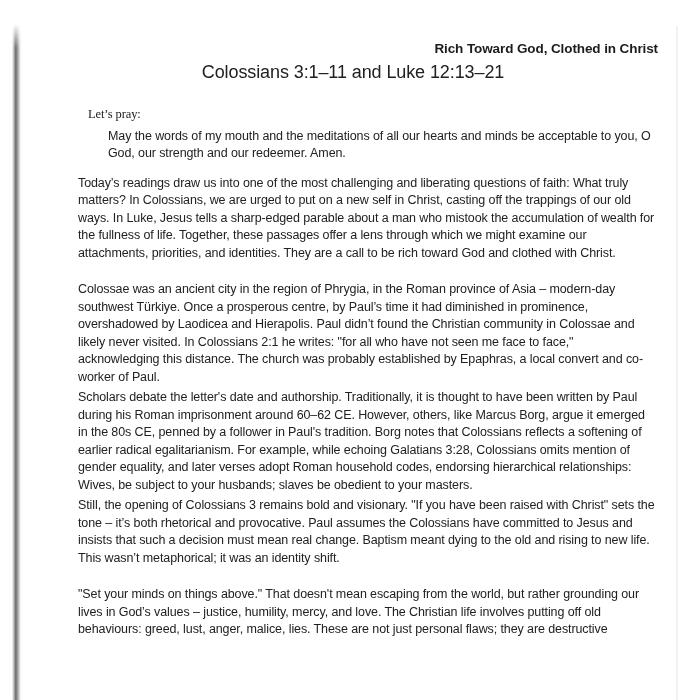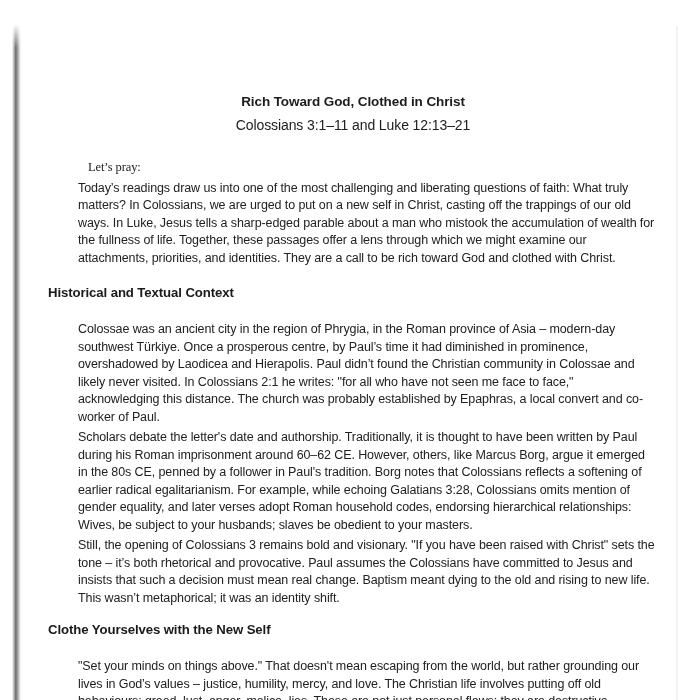--- a/index.html
+++ b/index.html
@@ -44,47 +44,47 @@
   .content {
     position: absolute;
     left: 48px;
     top: 0;
     width: 610px;
     font-size: 12.5px;
     line-height: 17.5px;
     letter-spacing: -0.1px;
   }
   .doc-title {
-    margin: 92px 0 0 0;
+    margin: 39px 0 0 0;
     font-size: 13.5px;
     line-height: 19px;
     font-weight: 700;
-    text-align: center;
+    text-align: right;
     color: #1c1c1c;
   }
   .doc-subtitle {
     margin: 5px 0 0 0;
-    font-size: 14px;
+    font-size: 18px;
     line-height: 19px;
     text-align: center;
   }
   .lets-pray {
     margin: 24px 0 0 40px;
     font-family: Liberation Serif, serif;
   }
   .prayer {
     margin: 4px 0 0 60px;
     width: 548px;
   }
   .para {
     margin: 3px 0 0 30px;
     width: 578px;
   }
   .para.intro {
-    margin-top: 3px;
+    margin-top: 12px;
   }
   .para.gap {
     margin-top: 19px;
   }
   .section-heading {
     margin: 16px 0 0 0;
     font-size: 13.2px;
     line-height: 19px;
     font-weight: 700;
     color: #1a1a1a;
@@ -102,29 +102,28 @@
   <div class="right-edge"></div>
 
   <div class="content">
 
     <div class="doc-title">Rich Toward God, Clothed in Christ</div>
 
     <div class="doc-subtitle">Colossians 3:1–11 and Luke 12:13–21</div>
 
     <div class="lets-pray">Let’s pray:</div>
 
+    <div class="prayer">May the words of my mouth and the meditations of all our hearts and minds be acceptable to you, O God, our strength and our redeemer. Amen.</div>
 
     <div class="para intro">Today’s readings draw us into one of the most challenging and liberating questions of faith: What truly matters? In Colossians, we are urged to put on a new self in Christ, casting off the trappings of our old ways. In Luke, Jesus tells a sharp-edged parable about a man who mistook the accumulation of wealth for the fullness of life. Together, these passages offer a lens through which we might examine our attachments, priorities, and identities. They are a call to be rich toward God and clothed with Christ.</div>
 
-    <div class="section-heading">Historical and Textual Context</div>
 
     <div class="para gap">Colossae was an ancient city in the region of Phrygia, in the Roman province of Asia – modern-day southwest Türkiye. Once a prosperous centre, by Paul’s time it had diminished in prominence, overshadowed by Laodicea and Hierapolis. Paul didn’t found the Christian community in Colossae and likely never visited. In Colossians 2:1 he writes: "for all who have not seen me face to face," acknowledging this distance. The church was probably established by Epaphras, a local convert and co-worker of Paul.</div>
 
     <div class="para">Scholars debate the letter's date and authorship. Traditionally, it is thought to have been written by Paul during his Roman imprisonment around 60–62 CE. However, others, like Marcus Borg, argue it emerged in the 80s CE, penned by a follower in Paul's tradition. Borg notes that Colossians reflects a softening of earlier radical egalitarianism. For example, while echoing Galatians 3:28, Colossians omits mention of gender equality, and later verses adopt Roman household codes, endorsing hierarchical relationships: Wives, be subject to your husbands; slaves be obedient to your masters.</div>
 
     <div class="para">Still, the opening of Colossians 3 remains bold and visionary. "If you have been raised with Christ" sets the tone – it’s both rhetorical and provocative. Paul assumes the Colossians have committed to Jesus and insists that such a decision must mean real change. Baptism meant dying to the old and rising to new life. This wasn’t metaphorical; it was an identity shift.</div>
 
-    <div class="section-heading second">Clothe Yourselves with the New Self</div>
 
     <div class="para gap">"Set your minds on things above." That doesn't mean escaping from the world, but rather grounding our lives in God’s values – justice, humility, mercy, and love. The Christian life involves putting off old behaviours: greed, lust, anger, malice, lies. These are not just personal flaws; they are destructive</div>
 
   </div>
 </div>
 
 </body></html>

